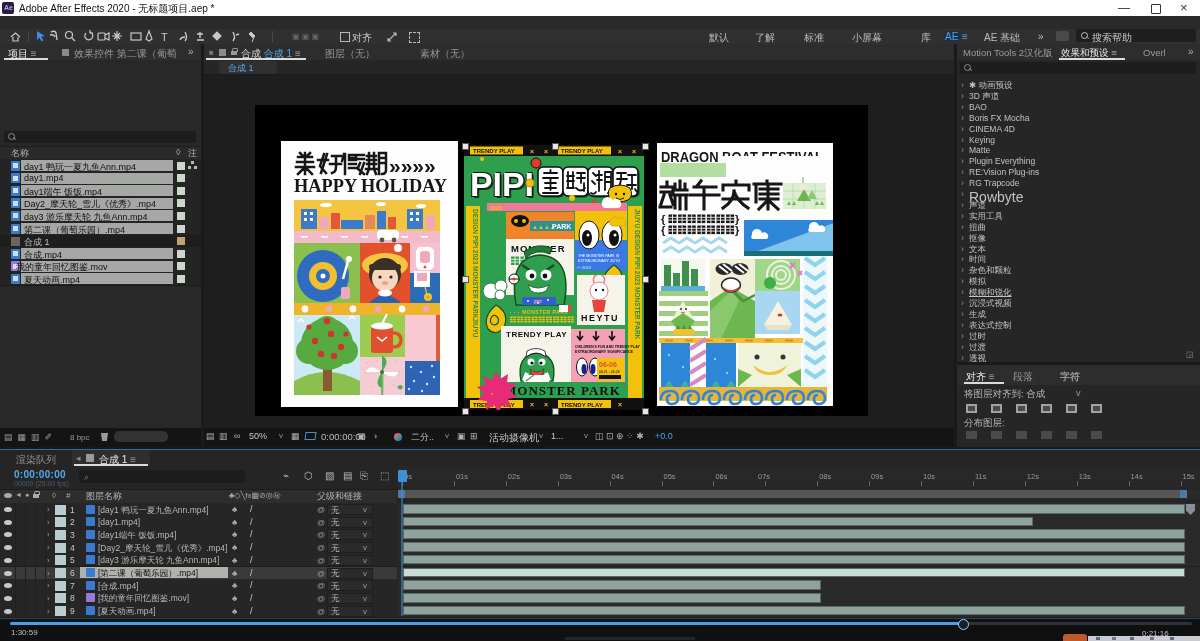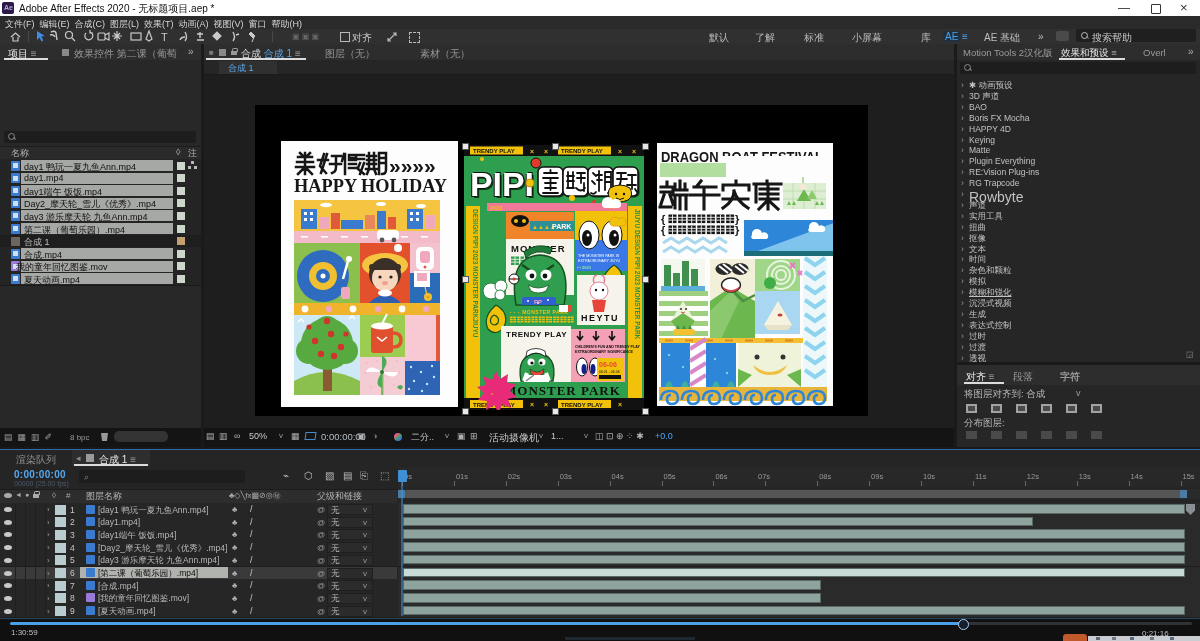--- a/index.html
+++ b/index.html
@@ -15,21 +15,20 @@
 
 <div class="abs" style="left:0;top:0;width:1200px;height:16px;background:#ffffff;"></div>
 <div class="abs" style="left:2px;top:2px;width:12px;height:12px;background:#2b1a47;border-radius:2px;"></div>
 <div class="abs txt" style="left:4px;top:4px;font-size:7px;font-weight:bold;color:#b8a6e0;">Ae</div>
 <div class="abs txt" style="left:19px;top:2px;font-size:10px;color:#111;">Adobe After Effects 2020 - 无标题项目.aep *</div>
 <div class="abs txt" style="left:1118px;top:1px;font-size:12px;color:#333;">—</div>
 <div class="abs" style="left:1151px;top:4px;width:8px;height:8px;border:1.2px solid #333;border-radius:1px;"></div>
 <div class="abs txt" style="left:1180px;top:0px;font-size:13px;color:#333;">×</div>
 
 <div class="abs" style="left:0;top:16px;width:1200px;height:13px;background:#2a2a2a;"></div>
-<div class="abs txt" style="left:5px;top:18px;font-size:9px;color:#d6d6d6;">文件(F)&nbsp;&nbsp;编辑(E)&nbsp;&nbsp;合成(C)&nbsp;&nbsp;图层(L)&nbsp;&nbsp;效果(T)&nbsp;&nbsp;动画(A)&nbsp;&nbsp;视图(V)&nbsp;&nbsp;窗口&nbsp;&nbsp;帮助(H)</div>
 
 <div class="abs" style="left:0;top:29px;width:1200px;height:15px;background:#303030;"></div>
 <div id="toolbar"></div>
 
 <div class="abs" style="left:0;top:44px;width:201px;height:384px;background:#282828;"></div>
 <div class="abs" style="left:0;top:44px;width:201px;height:16px;background:#2d2d2d;"></div>
 <div class="abs txt" style="left:8px;top:47px;font-size:10px;color:#e8e8e8;">项目 <span style="color:#9a9a9a;">≡</span></div>
 <div class="abs" style="left:4px;top:58px;width:44px;height:2px;background:#dcdcdc;"></div>
 <div class="abs" style="left:62px;top:49px;width:7px;height:7px;background:#8a8a8a;"></div>
 <div class="abs txt" style="left:74px;top:47px;font-size:10px;color:#989898;">效果控件 第二课（葡萄</div>
@@ -849,21 +848,21 @@
     <div class="abs txt" style="left:655px;top:431px;font-size:9px;color:#4da3f2;">+0.0</div>
     <div class="abs txt" style="left:961px;top:80px;font-size:8.5px;color:#9a9a9a;">›</div>
     <div class="abs txt" style="left:969px;top:80px;font-size:8.5px;color:#c2c2c2;">✱ 动画预设</div>
     <div class="abs txt" style="left:961px;top:90.9px;font-size:8.5px;color:#9a9a9a;">›</div>
     <div class="abs txt" style="left:969px;top:90.9px;font-size:8.5px;color:#c2c2c2;">3D 声道</div>
     <div class="abs txt" style="left:961px;top:101.8px;font-size:8.5px;color:#9a9a9a;">›</div>
     <div class="abs txt" style="left:969px;top:101.8px;font-size:8.5px;color:#c2c2c2;">BAO</div>
     <div class="abs txt" style="left:961px;top:112.7px;font-size:8.5px;color:#9a9a9a;">›</div>
     <div class="abs txt" style="left:969px;top:112.7px;font-size:8.5px;color:#c2c2c2;">Boris FX Mocha</div>
     <div class="abs txt" style="left:961px;top:123.6px;font-size:8.5px;color:#9a9a9a;">›</div>
-    <div class="abs txt" style="left:969px;top:123.6px;font-size:8.5px;color:#c2c2c2;">HAPPY 4D</div>
+    <div class="abs txt" style="left:969px;top:123.6px;font-size:8.5px;color:#c2c2c2;">CINEMA 4D</div>
     <div class="abs txt" style="left:961px;top:134.5px;font-size:8.5px;color:#9a9a9a;">›</div>
     <div class="abs txt" style="left:969px;top:134.5px;font-size:8.5px;color:#c2c2c2;">Keying</div>
     <div class="abs txt" style="left:961px;top:145.4px;font-size:8.5px;color:#9a9a9a;">›</div>
     <div class="abs txt" style="left:969px;top:145.4px;font-size:8.5px;color:#c2c2c2;">Matte</div>
     <div class="abs txt" style="left:961px;top:156.3px;font-size:8.5px;color:#9a9a9a;">›</div>
     <div class="abs txt" style="left:969px;top:156.3px;font-size:8.5px;color:#c2c2c2;">Plugin Everything</div>
     <div class="abs txt" style="left:961px;top:167.2px;font-size:8.5px;color:#9a9a9a;">›</div>
     <div class="abs txt" style="left:969px;top:167.2px;font-size:8.5px;color:#c2c2c2;">RE:Vision Plug-ins</div>
     <div class="abs txt" style="left:961px;top:178.10000000000002px;font-size:8.5px;color:#9a9a9a;">›</div>
     <div class="abs txt" style="left:969px;top:178.10000000000002px;font-size:8.5px;color:#c2c2c2;">RG Trapcode</div>

